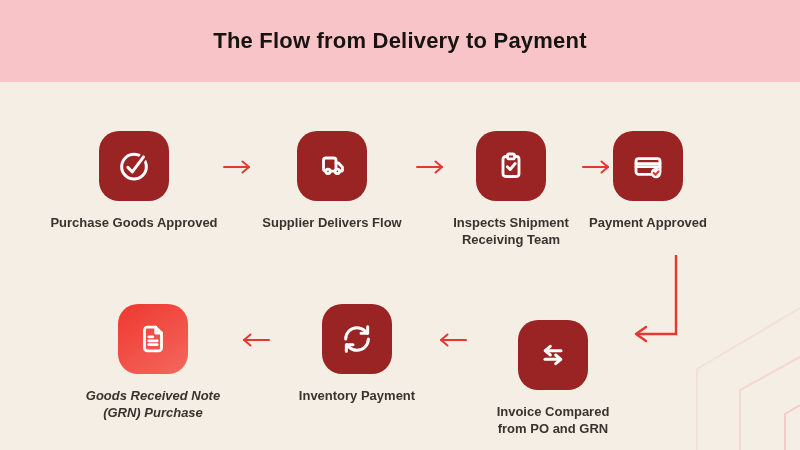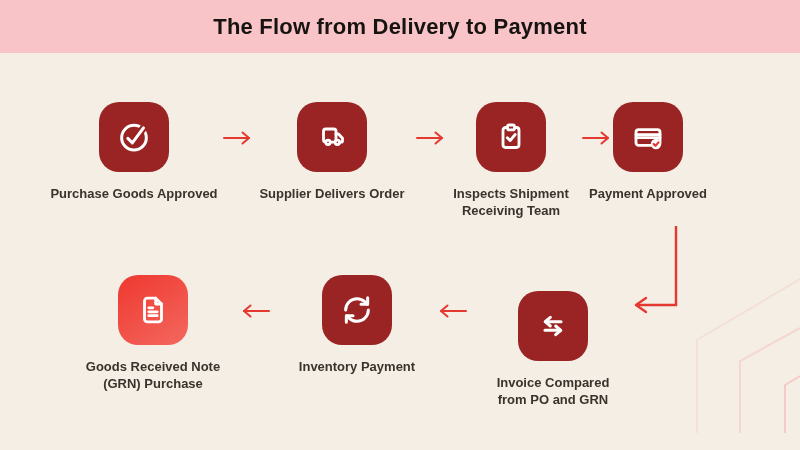--- a/index.html
+++ b/index.html
@@ -8,33 +8,33 @@
     --tile:#9a2423;
     --tile-bright-start:#ee382f;
     --tile-bright-end:#f3635a;
     --accent:#e53831;
     --title-color:#161311;
     --label-color:#3a332d;
   }
   *{margin:0;padding:0;box-sizing:border-box;}
   body{font-family:"Liberation Sans", sans-serif;}
   .stage{width:800px;height:450px;overflow:hidden;position:relative;background:var(--canvas-bg);}
-  .header{height:53px;background:var(--header-bg);display:flex;align-items:center;justify-content:center;}
+  .header{height:82px;background:var(--header-bg);display:flex;align-items:center;justify-content:center;}
   .header h1{font-size:22px;font-weight:700;color:var(--title-color);letter-spacing:.2px;}
   .canvas{position:relative;width:800px;height:380px;}
   .deco{position:absolute;left:0;top:0;z-index:0;pointer-events:none;}
   .connector{position:absolute;left:0;top:0;z-index:2;pointer-events:none;}
   .node{position:absolute;width:220px;display:flex;flex-direction:column;align-items:center;z-index:1;}
   .tile{width:70px;height:70px;border-radius:20px;background:var(--tile);display:flex;align-items:center;justify-content:center;}
   .tile.bright{background:linear-gradient(145deg,var(--tile-bright-start) 0%,var(--tile-bright-end) 90%);}
   .label{margin-top:14px;text-align:center;font-size:13px;font-weight:700;color:var(--label-color);line-height:1.3;}
   .arrow{position:absolute;width:30px;height:18px;z-index:1;}
   
   .p1{left:24px;top:49px;}  .p2{left:222px;top:49px;} .p3{left:401px;top:49px;} .p4{left:538px;top:49px;}
-  .p5{left:443px;top:238px;align-items:center;}.p6{left:247px;top:222px;}.p7{left:43px;top:222px;}
+  .p5{left:443px;top:238px;align-items:center;}.p6{left:247px;top:222px;}.p7{left:43px;top:222px;font-style:italic;}
   .a1{left:222px;top:76px;} .a2{left:415px;top:76px;} .a3{left:581px;top:76px;}
   .a4{left:438px;top:249px;}.a5{left:241px;top:249px;}
   svg{display:block;}
 </style>
 </head>
 <body>
 
 <div class="stage">
   <div class="header">
     <h1>The Flow from Delivery to Payment</h1>
@@ -75,21 +75,21 @@
     <div class="node p2">
       <div class="tile">
         <svg width="40" height="40" viewBox="0 0 24 24" fill="none" stroke="#fff" stroke-width="1.7" stroke-linecap="round" stroke-linejoin="round">
           <rect x="6.9" y="7.2" width="7.5" height="7.9" rx="1.4"></rect>
           <path d="M14.4 10.2 h1.5 l2.4 2.6 v1.4 a0.9 0.9 0 0 1 -0.9 0.9 h-3"></path>
           <circle cx="9.6" cy="15.2" r="1.35" fill="var(--tile)"></circle>
           <circle cx="15.2" cy="15.2" r="1.35" fill="var(--tile)"></circle>
         </svg>
       </div>
       <div class="label">
-        <div>Supplier Delivers Order</div>
+        <div>Supplier Delivers Flow</div>
         <div></div>
       </div>
     </div>
 
     <svg class="arrow a2" viewBox="0 0 30 18" fill="none" stroke="var(--accent)" stroke-width="2" stroke-linecap="round" stroke-linejoin="round">
       <line x1="2" y1="9" x2="27" y2="9"></line>
         <polyline points="20.5,3.5 27,9 20.5,14.5"></polyline>
     </svg>
 
     <div class="node p3">

